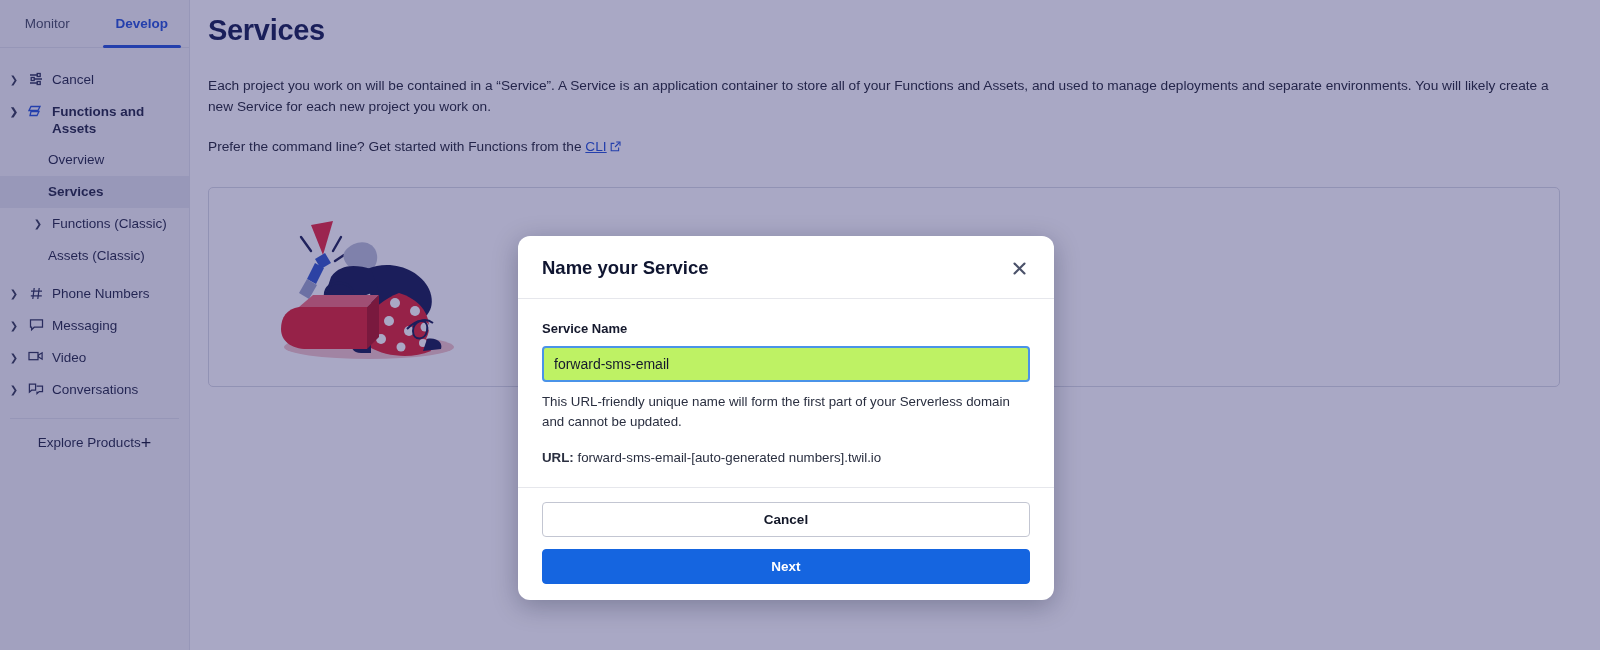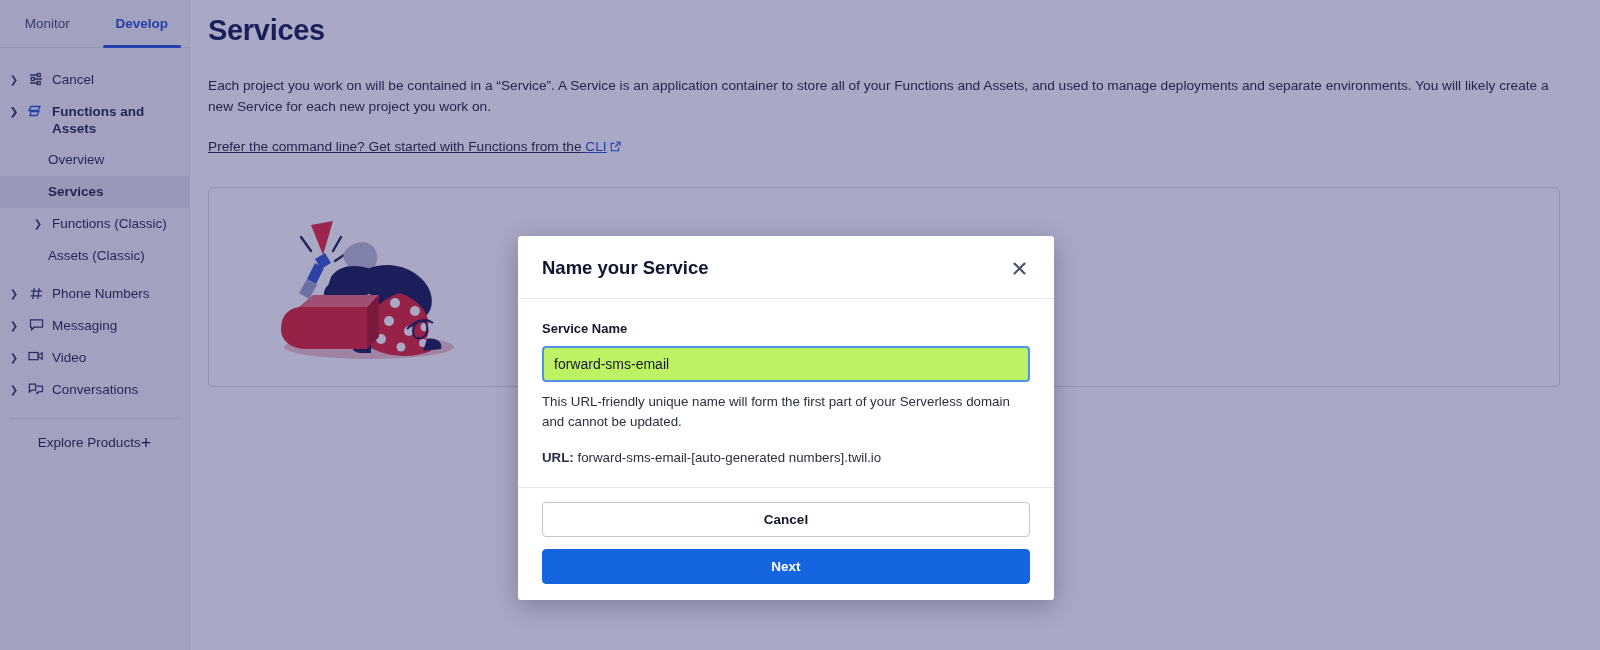--- a/index.html
+++ b/index.html
@@ -61,21 +61,21 @@
   }
   .explore .plus { font-size: 18px; line-height: 14px; color: #111630; }
 
   
   .main { flex: 1 1 auto; padding: 14px 40px 0 18px; min-width: 0; }
   .page-title { font-size: 29px; font-weight: bold; color: #121c4e; letter-spacing: -0.3px; }
   .para {
     margin-top: 28px; font-size: 13.7px; color: #222634; line-height: 21px;
     max-width: 1355px;
   }
-  .para2 { margin-top: 22px; font-size: 13.7px; color: #222634; text-decoration: underline; }
+  .para2 { margin-top: 22px; font-size: 13.7px; color: #222634; }
   .link { color: #2251d6; text-decoration: underline; cursor: pointer; }
   .ext-ico { display: inline-block; margin-left: 3px; vertical-align: -1px; }
 
   .card {
     margin-top: 32px; height: 200px; border: 1px solid #d8dae3; border-radius: 5px;
     background: #fff; display: flex; align-items: center; padding: 0 40px; gap: 60px;
     max-width: 1355px;
   }
   .illus { flex: 0 0 230px; height: 160px; }
   .card-body { display: flex; flex-direction: column; gap: 16px; }
@@ -85,21 +85,21 @@
     padding: 10px 18px; font-size: 13.5px; font-weight: bold; cursor: pointer;
     font-family: inherit; align-self: flex-start;
   }
 
   
   .scrim { position: absolute; inset: 0; background: rgba(40, 38, 110, 0.40); }
 
   
   .modal {
     position: absolute; left: 518px; top: 236px; width: 536px;
-    background: #fff; border-radius: 3px;
+    background: #fff; border-radius: 12px;
     box-shadow: 0 6px 26px rgba(10, 14, 40, 0.28);
     overflow: hidden;
   }
   .modal-head {
     display: flex; align-items: center; justify-content: space-between;
     padding: 21px 24px 19px 24px; border-bottom: 1px solid #e6e7ec;
   }
   .modal-title { font-size: 18.5px; font-weight: bold; color: #0f1530; }
   .modal-close {
     background: none; border: none; cursor: pointer; padding: 2px 2px;

